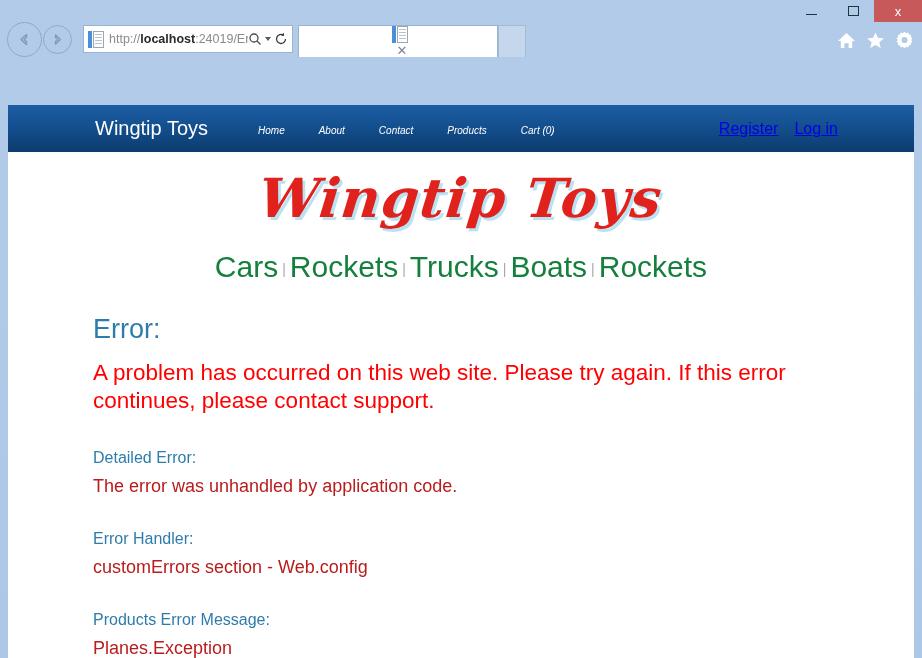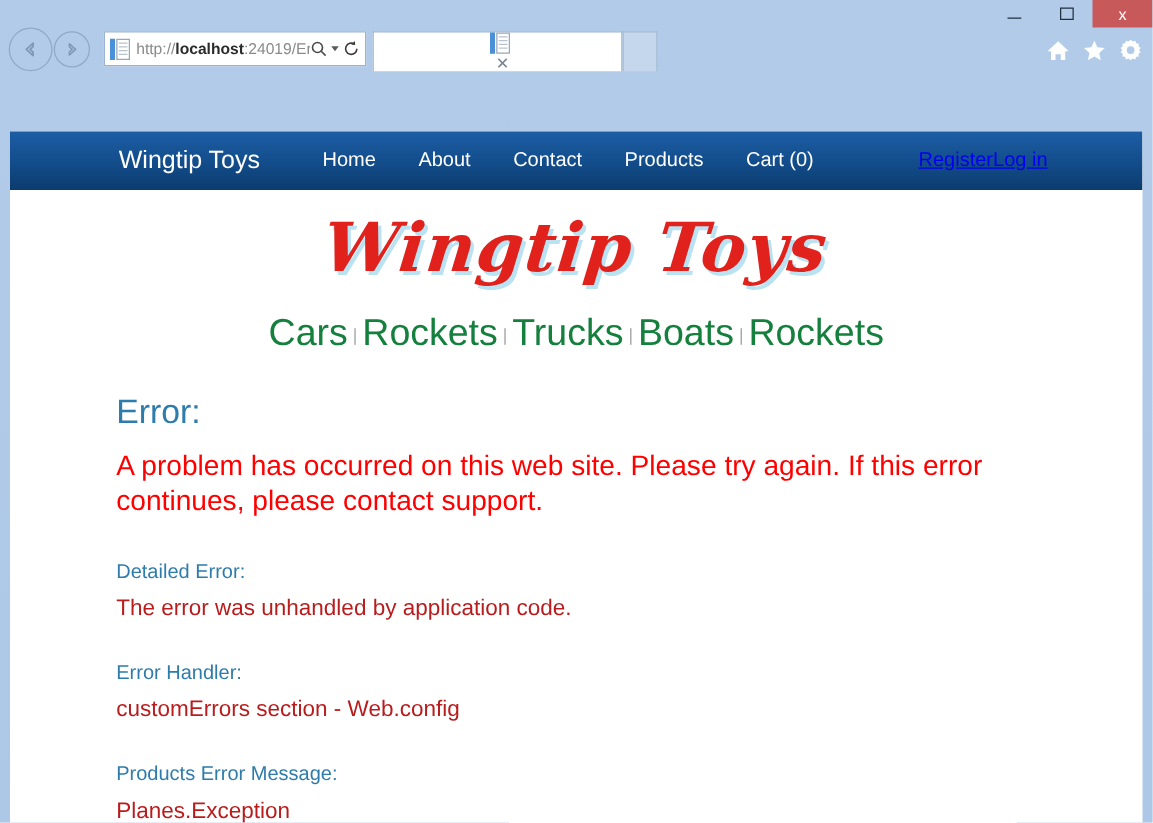--- a/index.html
+++ b/index.html
@@ -253,30 +253,32 @@
   .site-nav ul {
     list-style: none;
     margin: 0;
     padding: 0;
     display: flex;
     align-items: center;
   }
   .site-nav ul li a {
     color: #ffffff;
     text-decoration: none;
-    font-size: 16px;
+    font-size: 10px;
     padding: 0 17px;
     white-space: nowrap;
     display: inline-block;
+    font-style: italic;
   }
   .nav-right {
     position: absolute;
     right: 76px;
     display: flex;
     align-items: center;
+    gap: 16px;
   }
 
   
   .content {
     padding: 0 0 0 0;
   }
   .logo-wrap {
     text-align: center;
     padding-top: 14px;
   }

